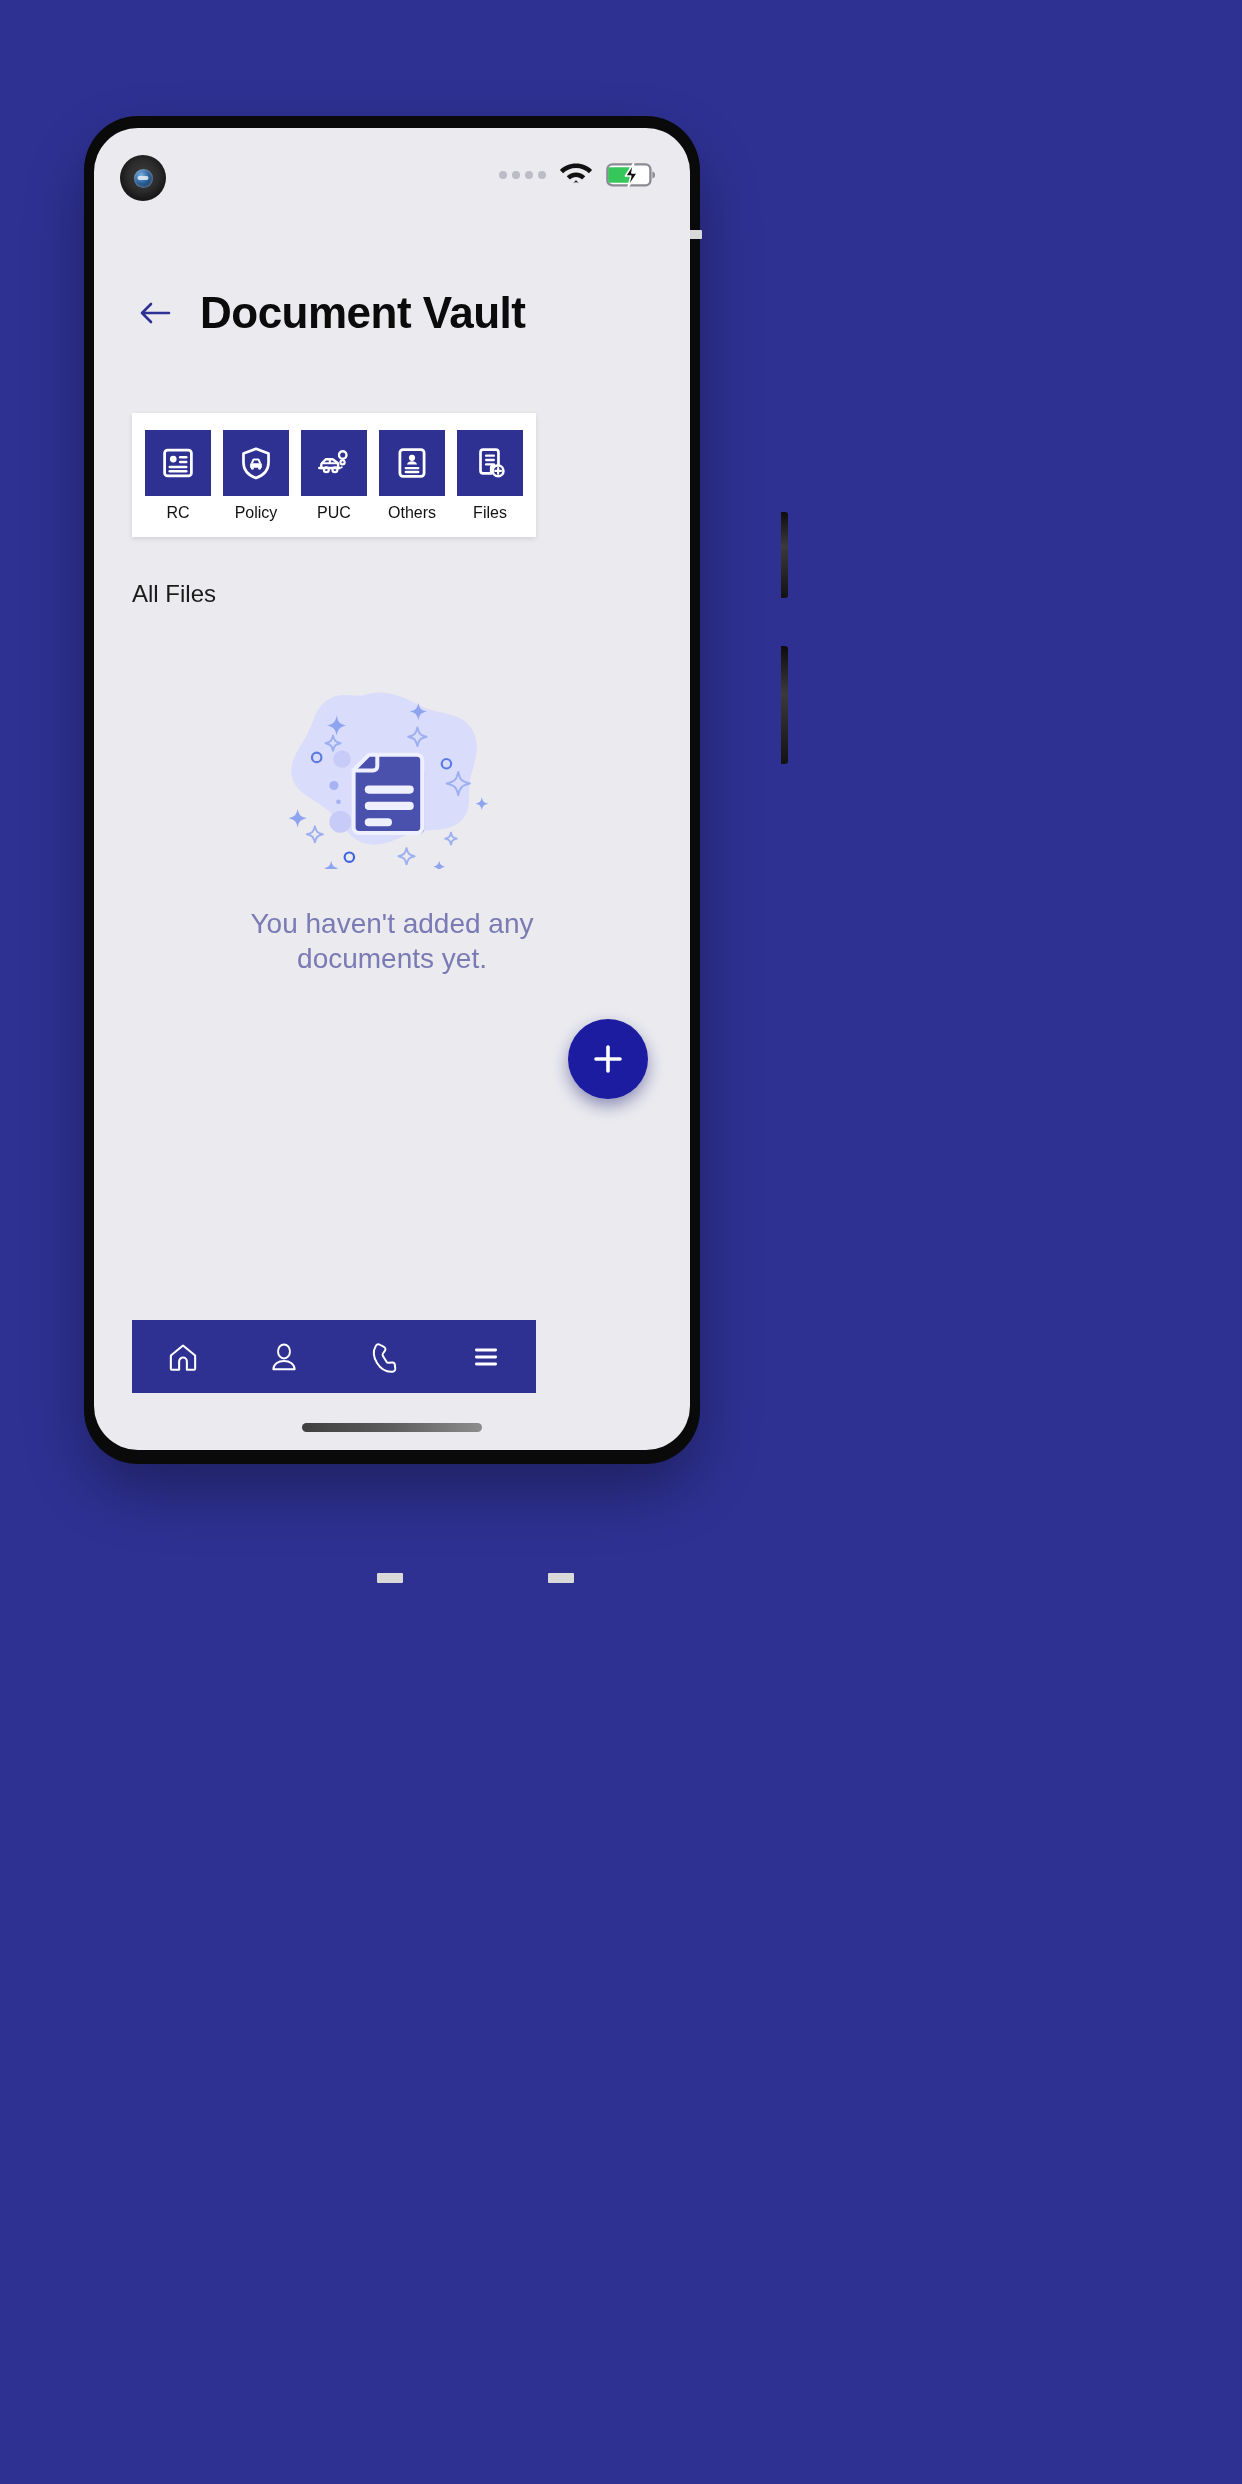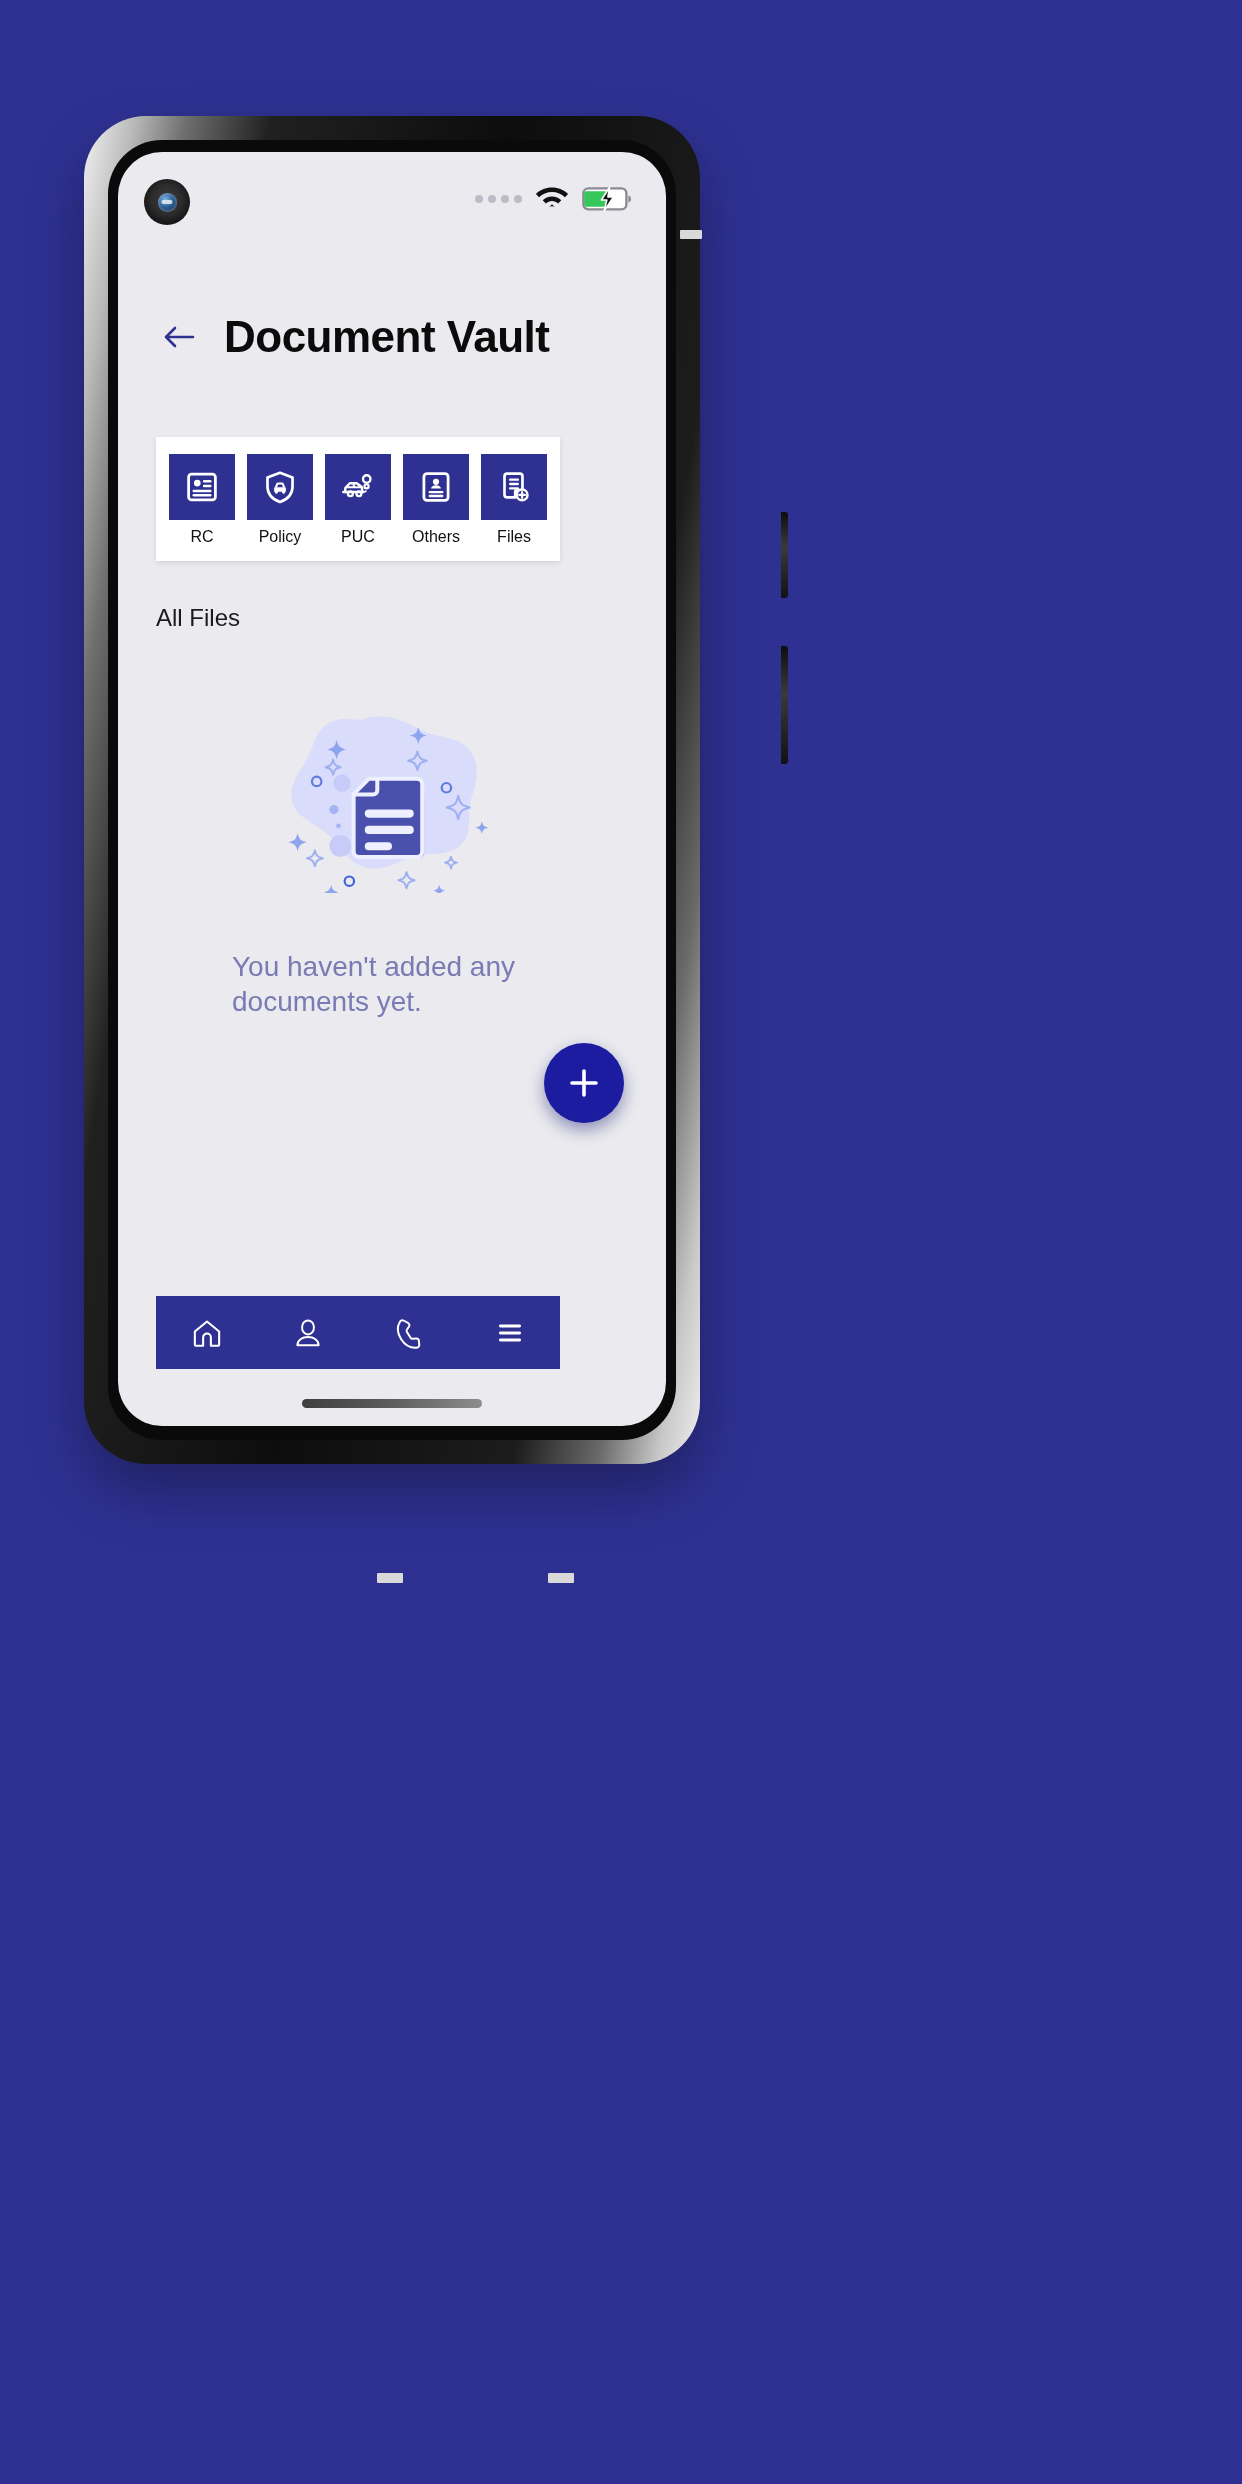--- a/index.html
+++ b/index.html
@@ -11,21 +11,21 @@
   }
 
   
   #phone-frame {
     position:absolute;
     left:84px; top:116px;
     width:616px; height:1348px;
     border-radius:62px;
     background:linear-gradient(100deg,#f2f2f2 0%,#b9b9b9 6%,#6f6f6f 12%,#202020 22%,#0d0d0d 50%,#1c1c1c 78%,#6a6a6a 88%,#c8c8c8 95%,#efefef 100%);
     box-shadow:0 28px 60px rgba(0,0,0,.32);
-    padding:24px;
+    padding:0;
   }
   #phone-frame-inner {
     width:100%; height:100%;
     border-radius:54px;
     background:#0a0a0a;
     padding:12px 10px 14px 10px;
   }
   #screen {
     position:relative;
     width:100%; height:100%;
@@ -126,21 +126,21 @@
     font-size:24px; font-weight:400; color:#1b1b1b;
   }
 
   
   #empty-state {
     position:absolute; left:0; top:555px; width:100%;
     display:flex; flex-direction:column; align-items:center;
   }
   #empty-state-illustration { width:236px; height:186px; }
   #empty-state-text {
-    margin-top:56px; 
+    margin-top:37px; text-align:center;
     font-size:28px; line-height:1.26; color:#7a7ab4;
     max-width:320px;
   }
 
   
   #add-document-fab {
     position:absolute; right:42px; top:891px;
     width:80px; height:80px; border-radius:50%;
     background:#1C1CA0;
     display:flex; align-items:center; justify-content:center;

